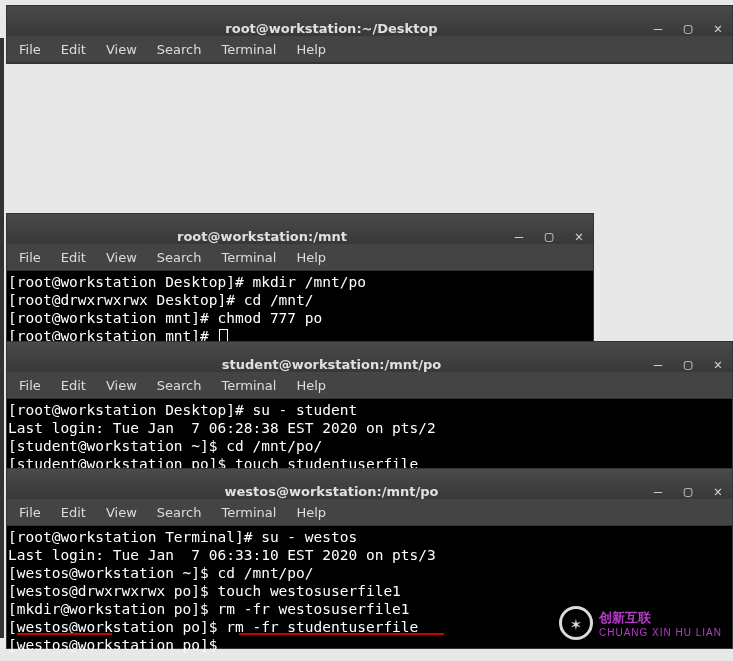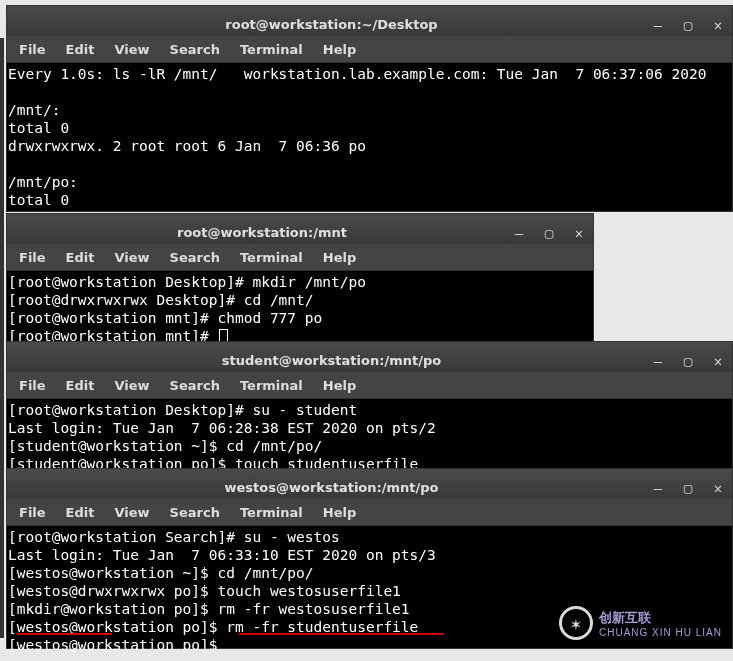--- a/index.html
+++ b/index.html
@@ -13,22 +13,22 @@
     }
     .window {
       position: absolute;
       background: #000;
       border: 1px solid #333;
     }
     .titlebar {
       height: 30px;
       background: linear-gradient(to bottom, #4a4a4a, #383838);
       display: flex;
-      align-items: flex-start;
-      padding: 11px 6px;
+      align-items: flex-end;
+      padding: 0 6px;
       position: relative;
     }
     .titlebar .title {
       flex: 1;
       text-align: center;
       color: #e0e0e0;
       font-family: "DejaVu Sans", sans-serif;
       font-size: 13px;
       font-weight: bold;
     }
@@ -44,21 +44,20 @@
       cursor: pointer;
     }
     .menubar {
       height: 27px;
       background: #444;
       display: flex;
       align-items: center;
       padding: 0 4px;
       gap: 4px;
       border-bottom: 1px solid #333;
-      font-weight: bold;
     }
     .menubar span {
       color: #ddd;
       font-family: "DejaVu Sans", sans-serif;
       font-size: 13px;
       padding: 3px 8px;
       cursor: pointer;
     }
     .terminal-body {
       padding: 2px 1px;
@@ -98,21 +97,21 @@
       height: 34px;
       border: 3px solid #fff;
       border-radius: 50%;
       color: #fff;
       display: flex;
       align-items: center;
       justify-content: center;
       font-size: 18px;
       font-weight: bold;
     }
-    .wm-text { color: #c4b5fd; font-family: sans-serif; }
+    .wm-text { color: #d946ef; font-family: sans-serif; }
     .wm-text .cn { font-size: 13px; font-weight: bold; }
     .wm-text .en { font-size: 10px; letter-spacing: 1px; }
     .panel-left {
       position: absolute;
       left: 0; top: 38px;
       width: 4px; height: 600px;
       background: #333;
     }
   </style>
 </head>
@@ -130,28 +129,20 @@
     </div>
   </div>
   <div class="menubar">
     <span>File</span>
     <span>Edit</span>
     <span>View</span>
     <span>Search</span>
     <span>Terminal</span>
     <span>Help</span>
   </div>
-  <div class="terminal-body"><span>Every 1.0s: ls -lR /mnt/   workstation.lab.example.com: Tue Jan  7 06:37:06 2020</span>
-
-<span>/mnt/:</span>
-<span>total 0</span>
-<span>drwxrwxrwx. 2 root root 6 Jan  7 06:36 po</span>
-
-<span>/mnt/po:</span>
-<span>total 0</span></div>
 </div>
 
 <div class="window" style="left:6px; top:213px; width:588px;">
   <div class="titlebar">
     <div class="title">root@workstation:/mnt</div>
     <div class="window-controls">
       <span>—</span>
       <span>▢</span>
       <span>✕</span>
     </div>
@@ -203,21 +194,21 @@
     </div>
   </div>
   <div class="menubar">
     <span>File</span>
     <span>Edit</span>
     <span>View</span>
     <span>Search</span>
     <span>Terminal</span>
     <span>Help</span>
   </div>
-  <div class="terminal-body" style="position:relative;"><span>[root@workstation Search]# su - westos</span>
+  <div class="terminal-body" style="position:relative;"><span>[root@workstation Terminal]# su - westos</span>
 <span>Last login: Tue Jan  7 06:33:10 EST 2020 on pts/3</span>
 <span>[westos@workstation ~]$ cd /mnt/po/</span>
 <span>[westos@drwxrwxrwx po]$ touch westosuserfile1</span>
 <span>[mkdir@workstation po]$ rm -fr westosuserfile1</span>
 <span>[westos@workstation po]$ rm -fr studentuserfile</span>
 <span>[westos@workstation po]$ </span>
     <div class="red-underline" style="left:10px; top:107px; width:95px;"></div>
     <div class="red-underline" style="left:232px; top:107px; width:205px;"></div>
   </div>
   <div class="watermark">

